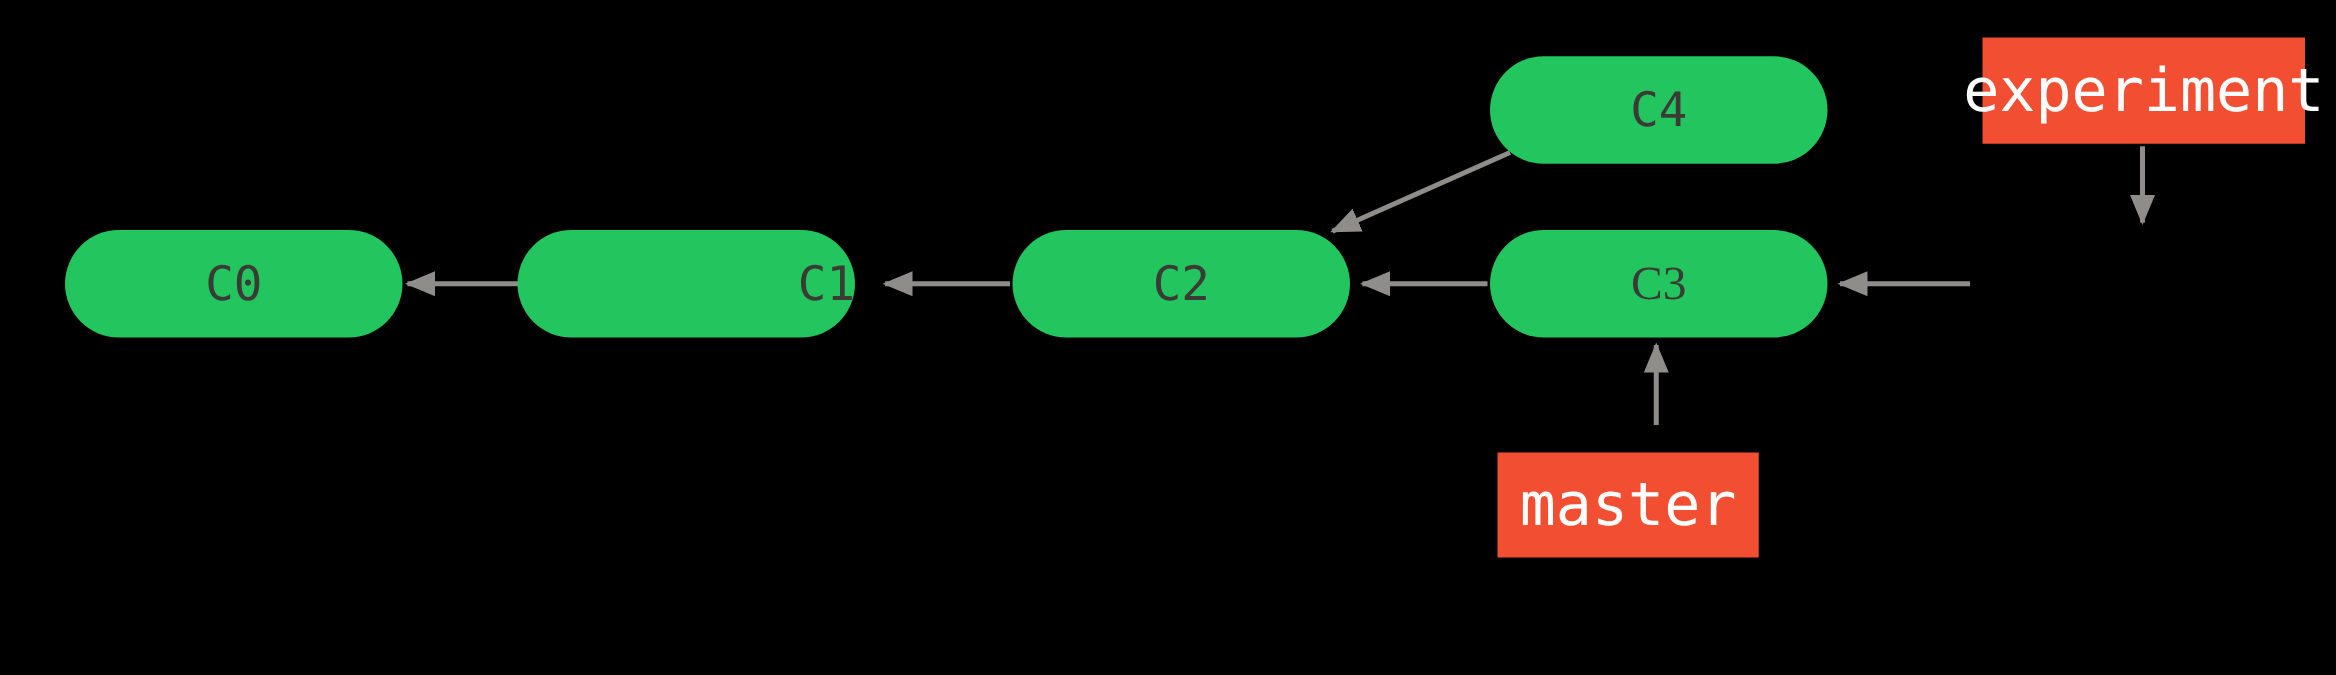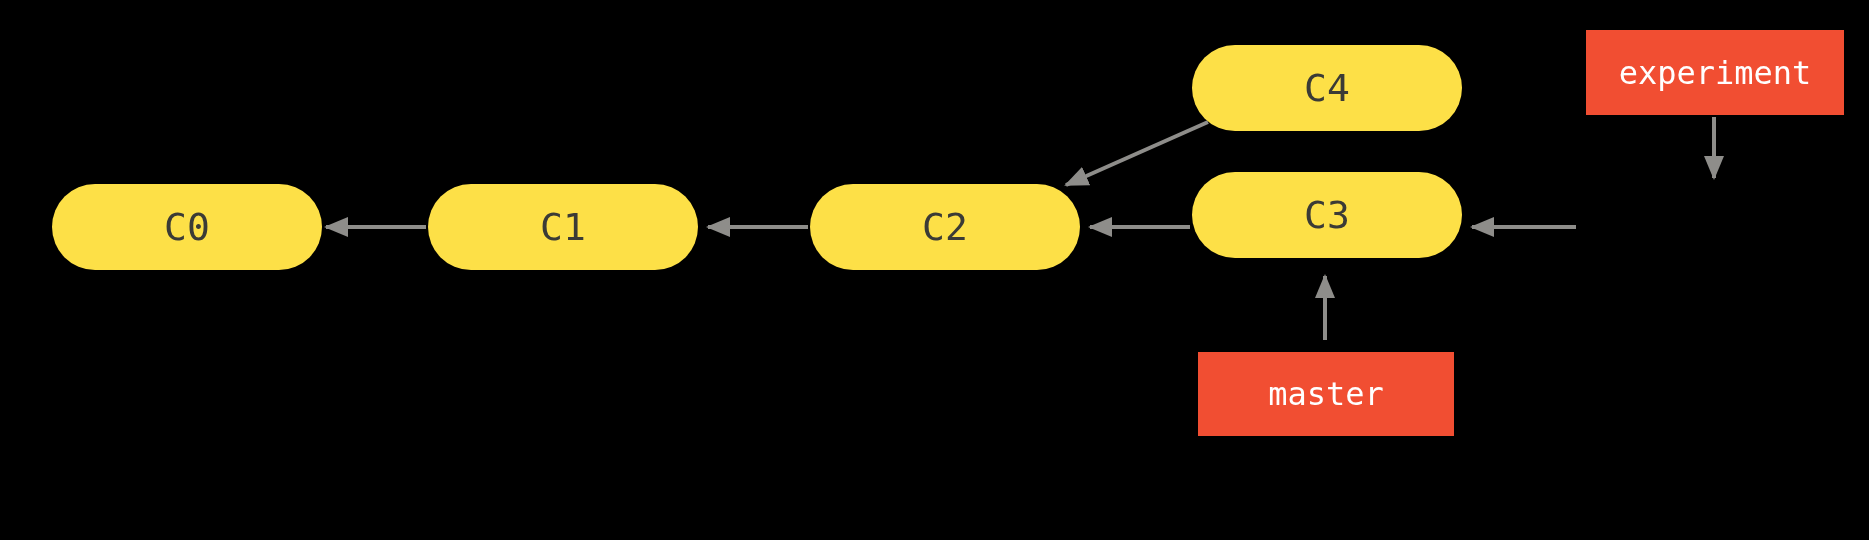--- a/index.html
+++ b/index.html
@@ -19,48 +19,48 @@
     position: absolute;
     left: 0;
     top: 0;
     width: 1869px;
     height: 540px;
   }
   .commit {
     position: absolute;
     height: 86px;
     border-radius: 43px;
-    background: #fde047;
+    background: #22c55e;
     color: #3b3b36;
     display: flex;
     align-items: center;
     justify-content: center;
     font-size: 38px;
     line-height: 1;
   }
   .branch {
     position: absolute;
     background: #f14e32;
     color: #ffffff;
     display: flex;
     align-items: center;
     justify-content: center;
-    font-size: 32px;
+    font-size: 48px;
     line-height: 1;
   }
   
   .c0      { left: 52px;   top: 184px; width: 270px; }
-  .c1      { left: 428px;  top: 184px; width: 270px; }
+  .c1      { left: 414px;  top: 184px; width: 270px; justify-content: flex-end; }
   .c2      { left: 810px;  top: 184px; width: 270px; }
-  .c3      { left: 1192px; top: 172px; width: 270px; }
+  .c3      { left: 1192px; top: 184px; width: 270px; font-family: Liberation Serif, serif; }
   .c4      { left: 1192px; top: 45px;  width: 270px; }
   .c4prime { left: 1578px; top: 184px; width: 270px; }
   
   .experiment { left: 1586px; top: 30px;  width: 258px; height: 85px; }
-  .master     { left: 1198px; top: 352px; width: 256px; height: 84px; }
+  .master     { left: 1198px; top: 362px; width: 209px; height: 84px; }
 </style>
 </head>
 <body>
 
 <div class="canvas">
 
   <svg class="arrow-layer" viewBox="0 0 1869 540">
     <defs>
       <marker id="arrowhead" markerUnits="userSpaceOnUse" markerWidth="26" markerHeight="20" refX="22" refY="10" orient="auto">
         <polygon points="0,0 24,10 0,20" fill="#8e8d8a"></polygon>

